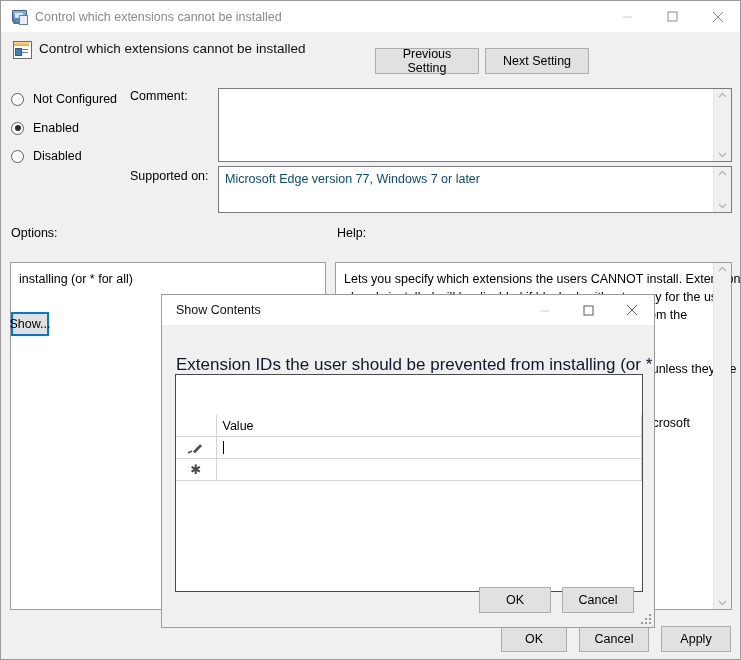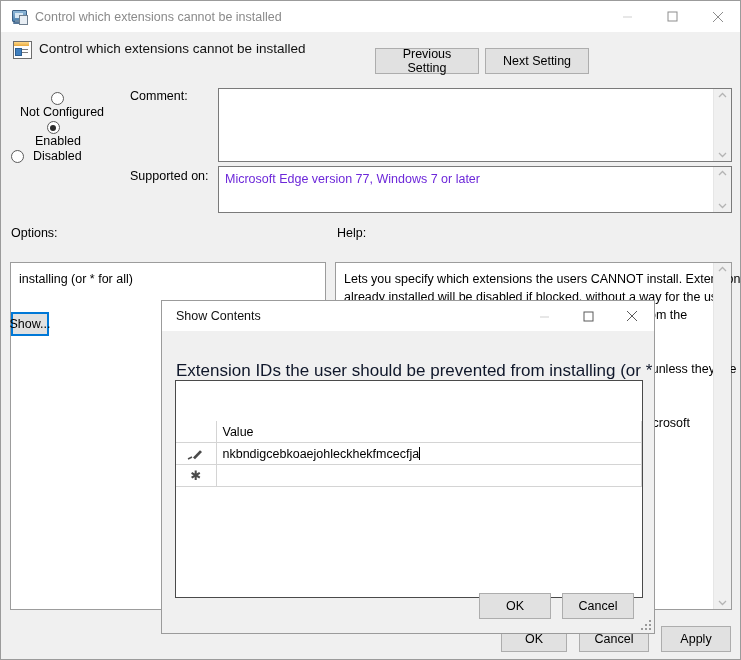--- a/index.html
+++ b/index.html
@@ -98,21 +98,21 @@
   
   .lbl { position: absolute; font-size: 12.5px; color: #000; white-space: nowrap; }
 
   
   .tbox {
     position: absolute; background: #ffffff;
     border: 1px solid #7a7a7a; box-sizing: border-box;
   }
   .tbox .tbox-text {
     position: absolute; left: 6px; top: 4px; right: 20px;
-    font-size: 12.5px; line-height: 17px; color: #6d28d9;
+    font-size: 12.5px; line-height: 17px; color: #0c4a6e;
   }
   .vscroll {
     position: absolute; right: 0; top: 0; bottom: 0; width: 17px;
     background: #f0f0f0; border-left: 1px solid #e6e6e6;
     display: flex; flex-direction: column; justify-content: space-between;
     align-items: center;
   }
   .vscroll .arr { font-size: 9px; color: #a0a0a0; line-height: 1; padding: 3px 0; }
   .vscroll .arr svg { display:block; }
 
@@ -133,21 +133,21 @@
     font-size: 12.5px; display: flex; align-items: center; justify-content: center;
   }
 
   
   .mw-ok     { position: absolute; left: 500px; top: 625px; width: 66px; height: 24px; }
   .mw-cancel { position: absolute; left: 578px; top: 625px; width: 70px; height: 24px; }
   .mw-apply  { position: absolute; left: 660px; top: 625px; width: 70px; height: 24px; }
 
   
   .dialog {
-    position: absolute; left: 161px; top: 300px; width: 494px; height: 334px;
+    position: absolute; left: 161px; top: 294px; width: 494px; height: 334px;
     background: #f0f0f0; border: 1px solid #9b9b9b; box-sizing: border-box;
     box-shadow: 0 0 0 0 rgba(0,0,0,0);
   }
   .dlg-title {
     position: absolute; left: 0; top: 0; right: 0; height: 30px;
     background: #ffffff; display: flex; align-items: center;
   }
   .dlg-title .t { margin-left: 14px; font-size: 12.5px; color: #111; }
   .dlg-btns { margin-left: auto; display: flex; }
   .dlg-btn { width: 44px; height: 30px; display: flex; align-items: center; justify-content: center; }
@@ -224,25 +224,25 @@
           <div class="pol-bar"></div>
         <div class="pol-sq"></div>
           <div class="pol-l1"></div>
           <div class="pol-l2"></div>
       </div>
       <div class="hdr-title">Control which extensions cannot be installed</div>
     </div>
     <button class="btn btn-prev">Previous Setting</button>
     <button class="btn btn-next">Next Setting</button>
 
-    <div class="radio-row" style="left:10px; top:91px;flex-direction:column;">
+    <div class="radio-row" style="left:10px; top:91px;">
       <span class="radio"></span>
       <span class="radio-label">Not Configured</span>
     </div>
-    <div class="radio-row" style="left:25px; top:120px;flex-direction:column;">
+    <div class="radio-row" style="left:10px; top:120px;">
       <span class="radio checked"></span>
       <span class="radio-label">Enabled</span>
     </div>
     <div class="radio-row" style="left:10px; top:148px;">
       <span class="radio"></span>
       <span class="radio-label">Disabled</span>
     </div>
 
     <div class="lbl" style="left:129px; top:88px;">Comment:</div>
     <div class="tbox" style="left:217px; top:87px; width:514px; height:74px;">
@@ -359,21 +359,21 @@
         <tbody>
           <tr>
             <td class="rowhdr">
               <span class="pencil">
                 <svg width="18" height="13" viewBox="0 0 18 13">
                   <polyline points="1,11 5,9" fill="none" stroke="#4a4a4a" stroke-width="1.4"></polyline>
                   <path d="M6 9.5 L13 2.2 L15 4.0 L8 11.3 Z" fill="#4a4a4a"></path>
                 </svg>
               </span>
             </td>
-            <td class="cell"><span>nkbndigcebkoaejohleckhekfmcecfja</span><span class="caret"></span></td>
+            <td class="cell"><span class="caret"></span></td>
           </tr>
           <tr>
             <td class="rowhdr"><span class="astr">✱</span></td>
             <td class="cell"><span></span></td>
           </tr>
         </tbody>
       </table>
     </div>
 
     <button class="btn dlg-ok">OK</button>

